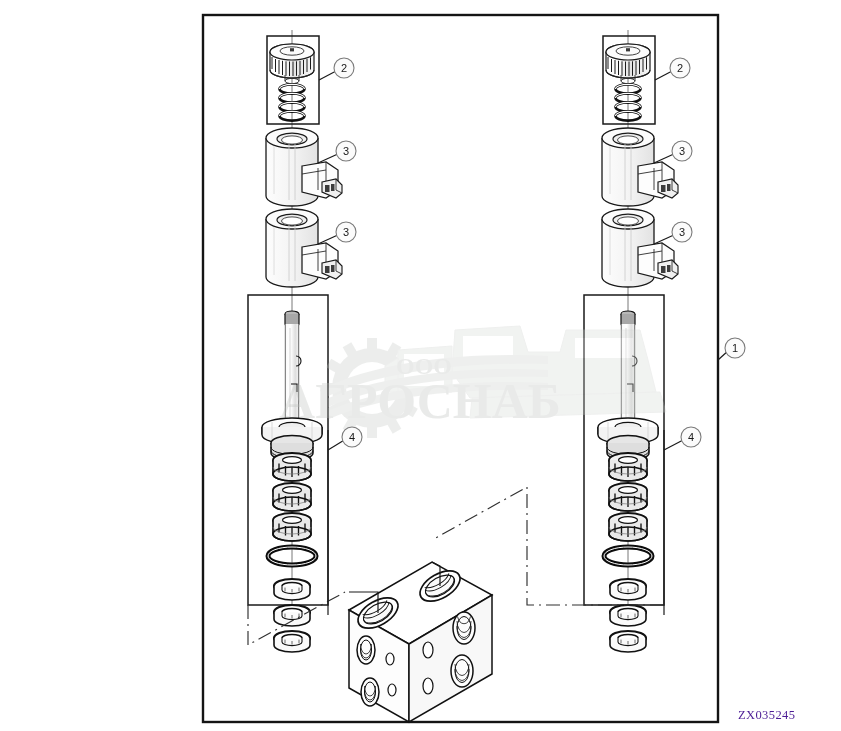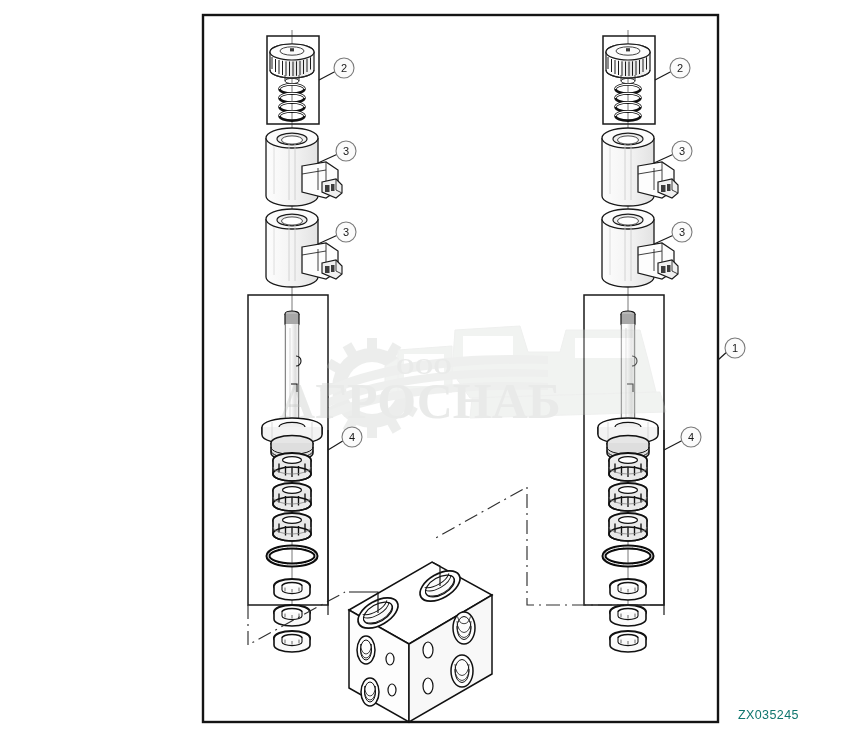--- a/index.html
+++ b/index.html
@@ -9,21 +9,21 @@
   .frame{fill:none;stroke:#141414;stroke-width:2.4;}
   .boxline{fill:none;stroke:#1a1a1a;stroke-width:1.5;}
   .ln{fill:none;stroke:#1a1a1a;stroke-width:1.2;}
   .thin{fill:none;stroke:#242424;stroke-width:1.1;}
   .hair{fill:none;stroke:#2a2a2a;stroke-width:0.9;}
   .axis{fill:none;stroke:#555;stroke-width:0.8;}
   .dashdot{fill:none;stroke:#303030;stroke-width:1.15;stroke-dasharray:14 5 2 5;}
   .wht{fill:#ffffff;}
   .calloutc{fill:#fbfbfb;stroke:#7a7a7a;stroke-width:1.1;}
   .calloutt{font-family:"Liberation Sans",sans-serif;font-size:11px;fill:#1a1a1a;text-anchor:middle;dominant-baseline:central;}
-  .pn{position:absolute;font-family:Liberation Sans, sans-serif;font-size:12.5px;color:#0f766e;letter-spacing:.4px;}
+  .pn{position:absolute;font-family:Liberation Serif, serif;font-size:12.5px;color:#4c1d95;letter-spacing:.4px;}
   .wmtext{font-family:"Liberation Serif",serif;font-weight:bold;fill:#b9bdb9;}
 </style>
 </head>
 <body>
 
 <div id="stage">
 
   <svg width="841" height="731" viewBox="0 0 841 731">
 
     <defs>

